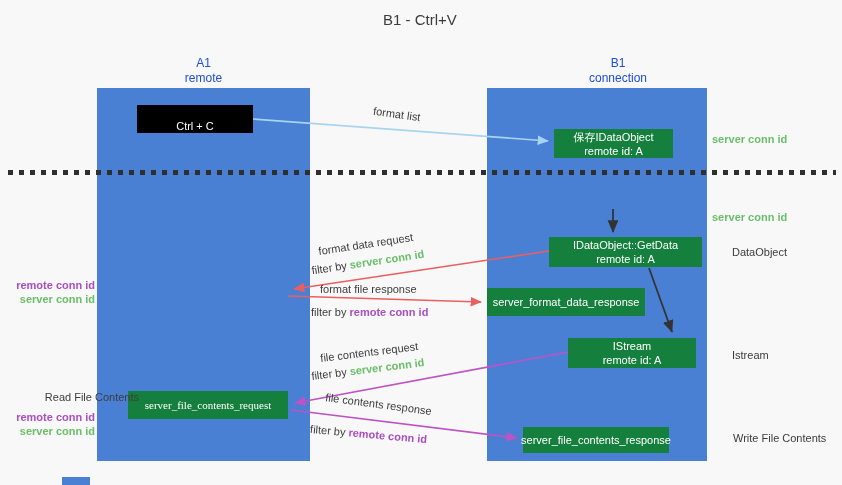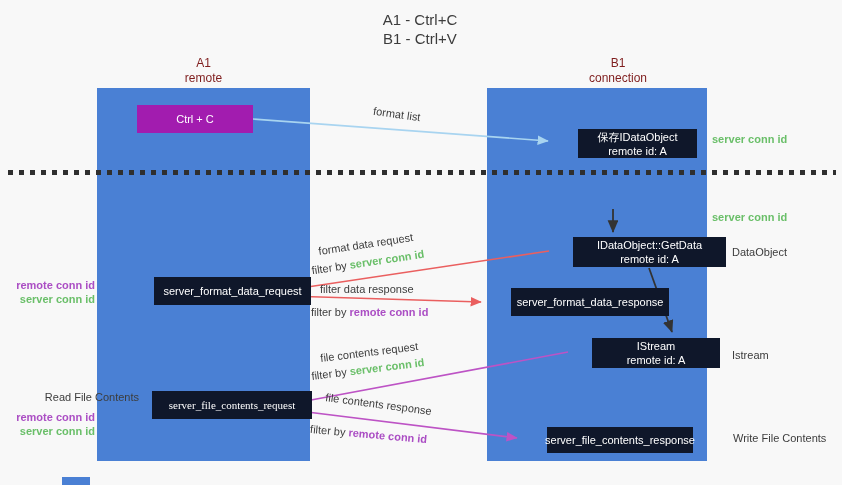--- a/index.html
+++ b/index.html
@@ -2,34 +2,34 @@
 <html><head>
 <meta charset="utf-8">
 <style>
   html,body{margin:0;padding:0;}
   body{background:#f8f8f8;font-family:"Liberation Sans",sans-serif;}
   #canvas{position:relative;width:842px;height:485px;background:#f8f8f8;overflow:hidden;}
 
   .title{position:absolute;left:300px;top:10px;width:240px;text-align:center;
          color:#3c3c3c;font-size:15px;line-height:19px;}
 
-  .col-header{position:absolute;top:56px;text-align:center;color:#7f1d1d;
+  .col-header{position:absolute;top:56px;text-align:center;color:#1d4ed8;
               font-size:12px;line-height:15px;}
   .col-header.left{left:97px;width:213px;}
   .col-header.right{left:508px;width:220px;}
 
   .column{position:absolute;top:88px;height:373px;background:#4a80d4;}
   .column.left{left:97px;width:213px;}
   .column.right{left:487px;width:220px;}
 
   .node{position:absolute;display:flex;flex-direction:column;align-items:center;
         justify-content:center;color:#ffffff;font-size:11px;line-height:14px;
         text-align:center;white-space:nowrap;}
-  .node.green{background:#a21caf;}
-  .node.orange{background:#0f172a;margin-left:24px;}
+  .node.green{background:#000000;justify-content:flex-end;}
+  .node.orange{background:#15803d;}
 
   .dotted-line{position:absolute;left:8px;top:170px;width:828px;height:5px;
     background:repeating-linear-gradient(90deg,#2f2f2f 0 5px,transparent 5px 11px);}
 
   svg.arrows{position:absolute;left:0;top:0;width:842px;height:485px;pointer-events:none;}
 
   .alabel{position:absolute;font-size:11px;color:#3d3d3d;white-space:nowrap;}
   .alabel .green-em{color:#6abf69;font-weight:bold;}
   .alabel .purple-em{color:#ab4ec4;font-weight:bold;}
 
@@ -40,21 +40,20 @@
   .side-label.right-align{left:0;width:95px;text-align:right;}
 
   .bottom-fragment{position:absolute;left:62px;top:477px;width:28px;height:8px;background:#4a80d4;}
 </style>
 </head>
 <body>
 
 <div id="canvas">
 
   <div class="title">
-    <div>A1 - Ctrl+C</div>
     <div>B1 - Ctrl+V</div>
   </div>
 
   <div class="col-header left">
     <div>A1</div>
     <div>remote</div>
   </div>
   <div class="col-header right">
     <div>B1</div>
     <div>connection</div>
@@ -97,23 +96,20 @@
     <div>保存IDataObject</div>
     <div>remote id: A</div>
   </div>
 
 
   <div class="node orange" style="left:549px;top:237px;width:153px;height:30px;">
     <div>IDataObject::GetData</div>
     <div>remote id: A</div>
   </div>
 
-  <div class="node orange" style="left:130px;top:277px;width:157px;height:28px;">
-    <div>server_format_data_request</div>
-  </div>
 
   <div class="node orange" style="left:487px;top:288px;width:158px;height:28px;">
     <div>server_format_data_response</div>
   </div>
 
   <div class="node orange" style="left:568px;top:338px;width:128px;height:30px;">
     <div>IStream</div>
     <div>remote id: A</div>
   </div>
 
@@ -131,21 +127,21 @@
 
   <div class="alabel" style="left:318px;top:238px;transform:rotate(-8.5deg);">
     <span>format data request</span>
   </div>
   <div class="alabel" style="left:311px;top:256px;transform:rotate(-8.5deg);">
     <span>filter by</span>
     <span class="green-em">server conn id</span>
   </div>
 
   <div class="alabel" style="left:320px;top:283px;">
-    <span>filter data response</span>
+    <span>format file response</span>
   </div>
   <div class="alabel" style="left:311px;top:306px;">
     <span>filter by</span>
     <span class="purple-em">remote conn id</span>
   </div>
 
   <div class="alabel" style="left:320px;top:346px;transform:rotate(-7deg);">
     <span>file contents request</span>
   </div>
   <div class="alabel" style="left:311px;top:363px;transform:rotate(-7deg);">

